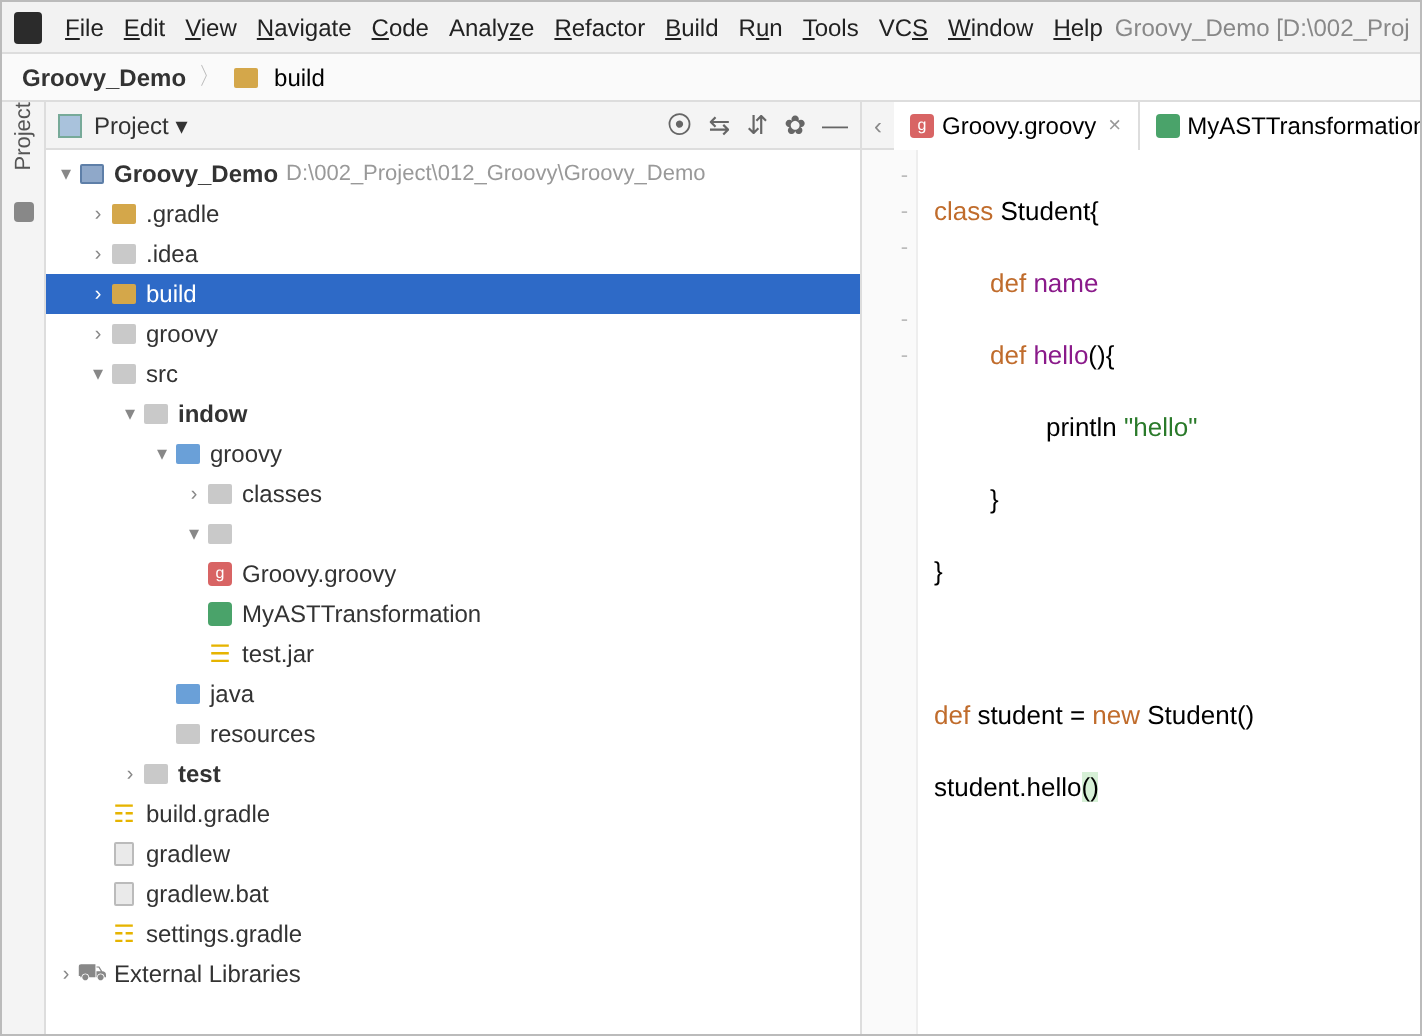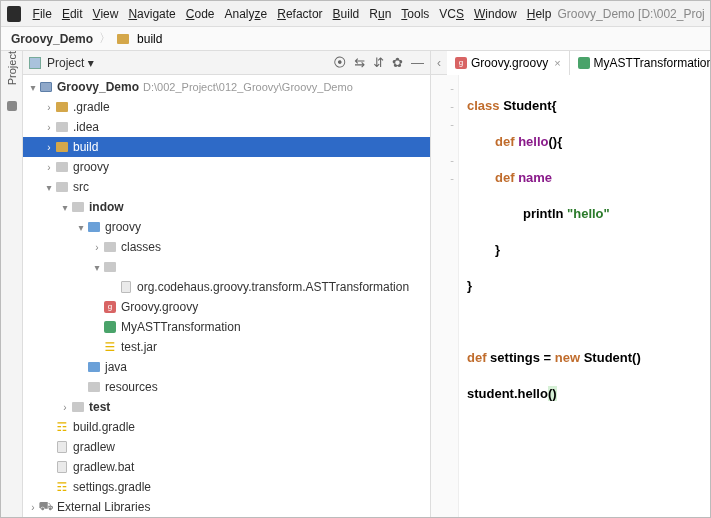--- a/index.html
+++ b/index.html
@@ -48,21 +48,21 @@
   .tab .close { color: #999; font-size: 11px; margin-left: 2px; }
   .tab-nav { padding: 0 6px; color: #888; cursor: pointer; }
   .code-area { flex: 1; display: flex; font-family: "Consolas", monospace; font-size: 13px; background: #fff; overflow: hidden; }
   .gutter { width: 28px; background: #fafafa; border-right: 1px solid #eee; color: #bbb; font-size: 11px; text-align: right; padding: 4px 4px 0 0; line-height: 18px; }
   .gutter div { height: 18px; }
   .code-text { flex: 1; padding: 4px 8px; line-height: 18px; white-space: pre; }
   .kw { color: #c06c2c; }
   .fld { color: #8a1a8a; }
   .str { color: #2a7a2a; }
   .caret { background: #d6f0d6; }
-  .line { height: 18px; font-weight: bold; }
+  .line { height: 18px; }
   .ind1 { padding-left: 28px; }
   .ind2 { padding-left: 56px; }
 </style>
 </head>
 <body>
 
 <div class="window">
 
   <div class="menubar">
     <div class="app-icon"></div>
@@ -172,27 +172,20 @@
               <span class="ic-folder-grey"></span>
             </span>
             <span class="lbl">classes</span>
           </div>
         <div class="node" style="padding-left:68px">
             <span class="arrow">▾</span>
             <span class="ic">
               <span class="ic-folder-grey"></span>
             </span>
           </div>
-        <div class="node" style="padding-left:84px">
-            <span class="arrow"> </span>
-            <span class="ic">
-              <span class="ic-file"></span>
-            </span>
-            <span class="lbl">org.codehaus.groovy.transform.ASTTransformation</span>
-          </div>
         <div class="node" style="padding-left:68px">
             <span class="arrow"> </span>
             <span class="ic">
               <span class="ic-gy">g</span>
             </span>
             <span class="lbl">Groovy.groovy</span>
           </div>
         <div class="node" style="padding-left:68px">
             <span class="arrow"> </span>
             <span class="ic">
@@ -287,25 +280,25 @@
             <div>-</div>
             <div> </div>
             <div>-</div>
             <div>-</div>
             <div> </div>
             <div> </div>
             <div> </div>
         </div>
         <div class="code-text">
 <div class="line"><span class="kw">class</span><span> Student{</span></div>
+<div class="line ind1"><span class="kw">def</span><span> </span><span class="fld">name</span></div>
 <div class="line ind1"><span class="kw">def</span><span> </span><span class="fld">hello</span><span>(){</span></div>
-<div class="line ind1"><span class="kw">def</span><span> </span><span class="fld">name</span></div>
 <div class="line ind2"><span>println </span><span class="str">"hello"</span></div>
 <div class="line ind1"><span>}</span></div>
 <div class="line"><span>}</span></div>
 <div class="line"></div>
-<div class="line"><span class="kw">def</span><span> settings = </span><span class="kw">new</span><span> Student()</span></div>
+<div class="line"><span class="kw">def</span><span> student = </span><span class="kw">new</span><span> Student()</span></div>
 <div class="line"><span>student.hello</span><span class="caret">()</span></div>
         </div>
       </div>
     </div>
   </div>
 </div>
 
 </body></html>

